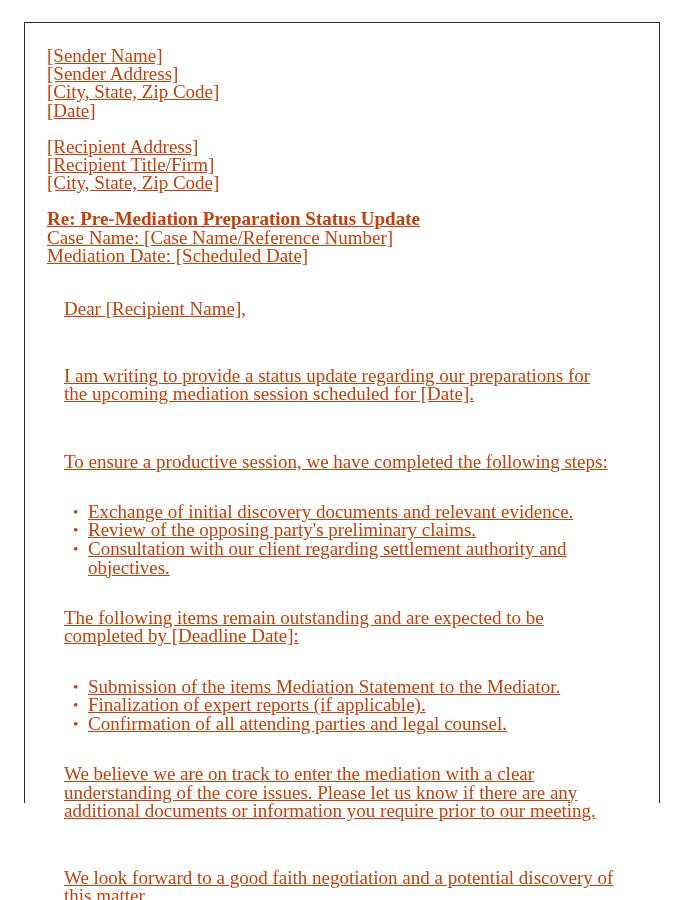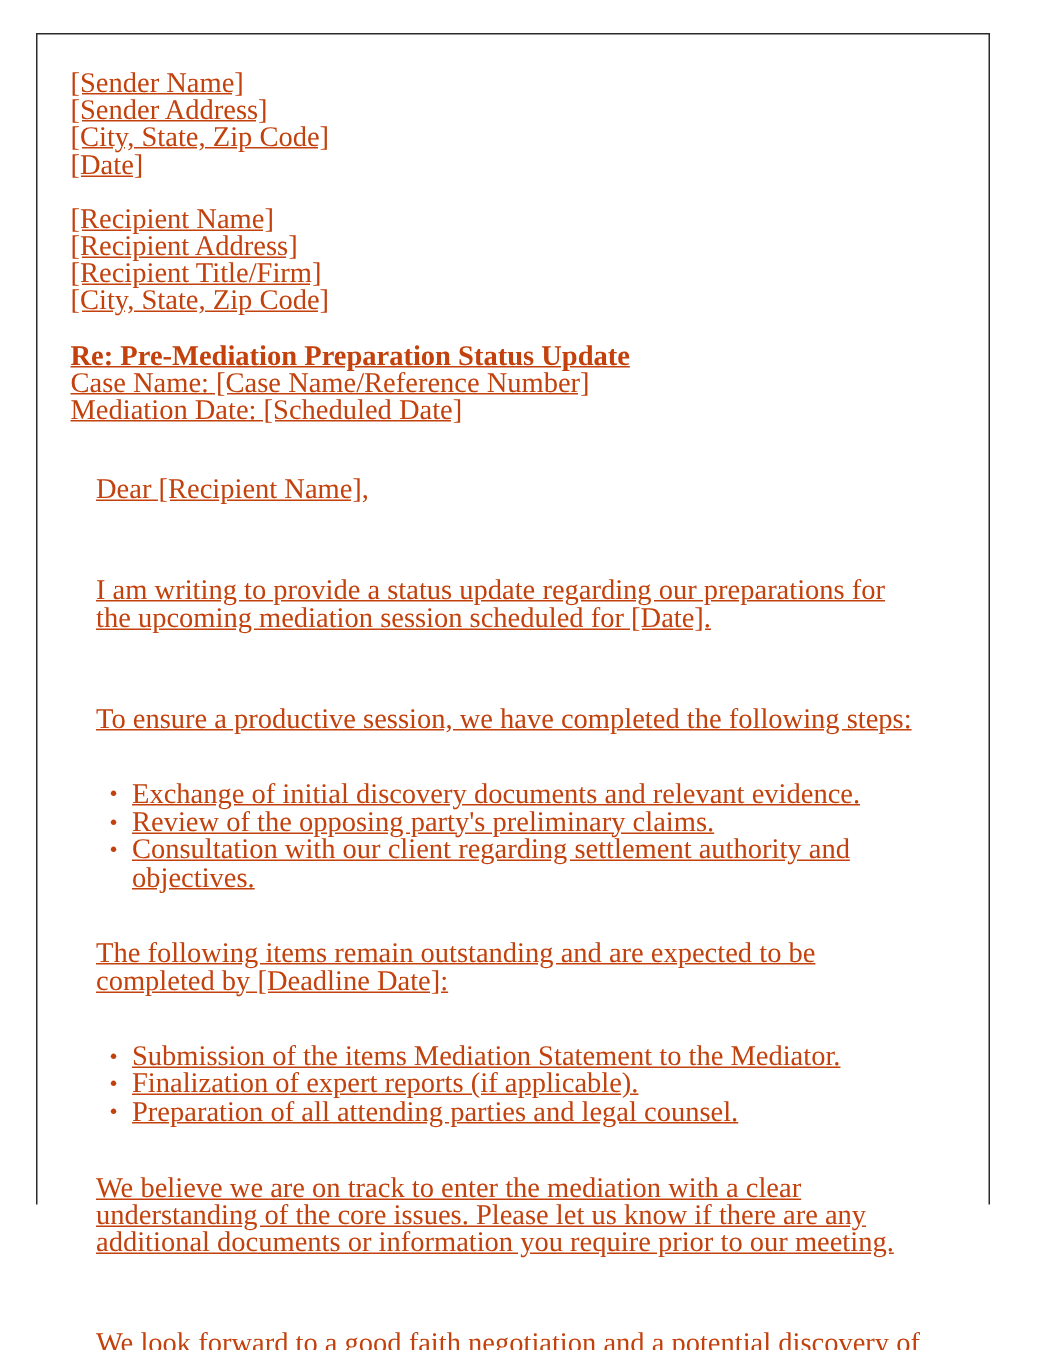--- a/index.html
+++ b/index.html
@@ -92,21 +92,20 @@
     <div class="block">
       <div class="addr-line">[Sender Name]</div>
       <div class="addr-line">[Sender Address]</div>
       <div class="addr-line">[City, State, Zip Code]</div>
       <div class="addr-line">[Date]</div>
     </div>
 
     <div class="gap-block"></div>
 
     <div class="block">
-      <div class="addr-line">[Recipient Name]</div>
       <div class="addr-line">[Recipient Address]</div>
       <div class="addr-line">[Recipient Title/Firm]</div>
       <div class="addr-line">[City, State, Zip Code]</div>
     </div>
 
     <div class="gap-block"></div>
 
     <div class="block">
       <div class="subject">Re: Pre-Mediation Preparation Status Update</div>
       <div>Case Name: [Case Name/Reference Number]</div>
@@ -135,21 +134,21 @@
 
     <div class="gap-para"></div>
 
     <p class="para">The following items remain outstanding and are expected to be completed by [Deadline Date]:</p>
 
     <div class="gap-para"></div>
 
     <ul class="bullets">
       <li><span>Submission of the items Mediation Statement to the Mediator.</span></li>
       <li><span>Finalization of expert reports (if applicable).</span></li>
-      <li><span>Preparation of all attending parties and legal counsel.</span></li>
+      <li><span>Confirmation of all attending parties and legal counsel.</span></li>
     </ul>
 
     <div class="gap-para"></div>
 
     <p class="para">We believe we are on track to enter the mediation with a clear understanding of the core issues. Please let us know if there are any additional documents or information you require prior to our meeting.</p>
 
     <div class="gap-para"></div>
 
     <p class="para">We look forward to a good faith negotiation and a potential discovery of this matter.</p>
 

